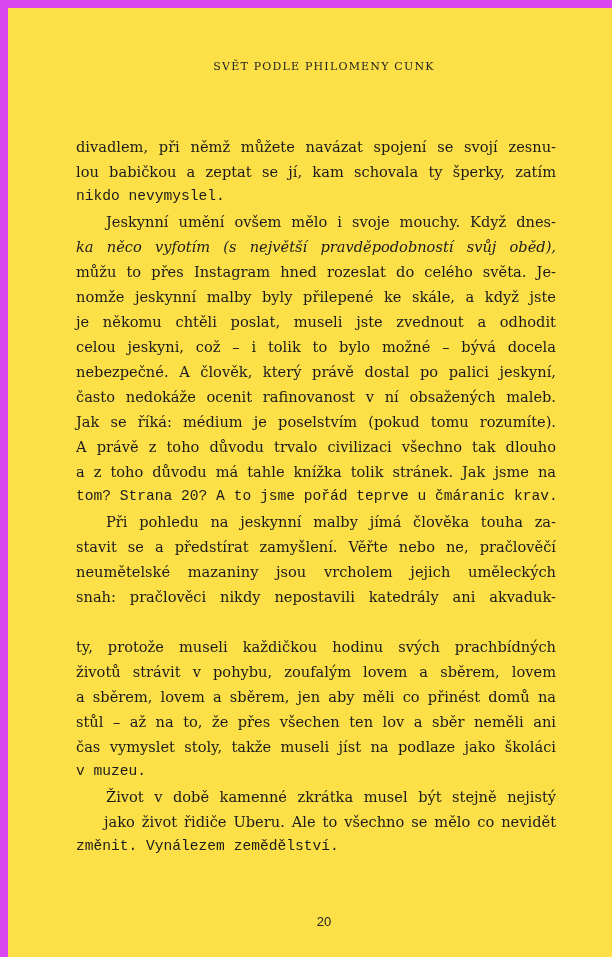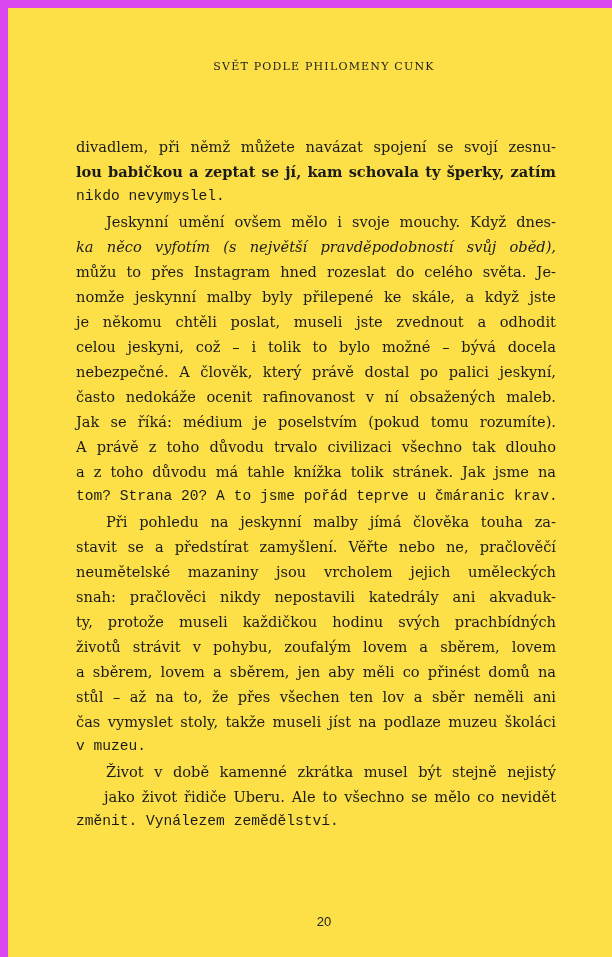--- a/index.html
+++ b/index.html
@@ -43,21 +43,21 @@
   </style>
 </head>
 <body>
 
 <div class="page">
   <div class="running-head">SVĚT PODLE PHILOMENY CUNK</div>
 
   <div class="body-text">
     <div class="paragraph">
       <span class="line" style="display: block;">divadlem, při němž můžete navázat spojení se svojí zesnu-</span>
-      <span class="line" style="display: block; font-weight: bold;">lou babičkou a zeptat se jí, kam schovala ty šperky, zatím</span>
+      <span class="line" style="display: block;">lou babičkou a zeptat se jí, kam schovala ty šperky, zatím</span>
       <span class="line last" style="display: block;">nikdo nevymyslel.</span>
     </div>
     <div class="paragraph">
       <span class="line indent" style="display: block;">Jeskynní umění ovšem mělo i svoje mouchy. Když dnes-</span>
       <span class="line" style="display: block; font-style: italic;">ka něco vyfotím (s největší pravděpodobností svůj oběd),</span>
       <span class="line" style="display: block;">můžu to přes Instagram hned rozeslat do celého světa. Je-</span>
       <span class="line" style="display: block;">nomže jeskynní malby byly přilepené ke skále, a když jste</span>
       <span class="line" style="display: block;">je někomu chtěli poslat, museli jste zvednout a odhodit</span>
       <span class="line" style="display: block;">celou jeskyni, což – i tolik to bylo možné – bývá docela</span>
       <span class="line" style="display: block;">nebezpečné. A člověk, který právě dostal po palici jeskyní,</span>
@@ -65,25 +65,25 @@
       <span class="line" style="display: block;">Jak se říká: médium je poselstvím (pokud tomu rozumíte).</span>
       <span class="line" style="display: block;">A právě z toho důvodu trvalo civilizaci všechno tak dlouho</span>
       <span class="line" style="display: block;">a z toho důvodu má tahle knížka tolik stránek. Jak jsme na</span>
       <span class="line last" style="display: block;">tom? Strana 20? A to jsme pořád teprve u čmáranic krav.</span>
     </div>
     <div class="paragraph">
       <span class="line indent" style="display: block;">Při pohledu na jeskynní malby jímá člověka touha za-</span>
       <span class="line" style="display: block;">stavit se a předstírat zamyšlení. Věřte nebo ne, pračlověčí</span>
       <span class="line" style="display: block;">neumětelské mazaniny jsou vrcholem jejich uměleckých</span>
       <span class="line" style="display: block;">snah: pračlověci nikdy nepostavili katedrály ani akvaduk-</span>
-      <span class="line" style="display: block;">ty, protože museli každičkou hodinu svých prachbídných</span>
+      <span class="line" style="display: block; margin-top: 25px;">ty, protože museli každičkou hodinu svých prachbídných</span>
       <span class="line" style="display: block;">životů strávit v pohybu, zoufalým lovem a sběrem, lovem</span>
       <span class="line" style="display: block;">a sběrem, lovem a sběrem, jen aby měli co přinést domů na</span>
       <span class="line" style="display: block;">stůl – až na to, že přes všechen ten lov a sběr neměli ani</span>
-      <span class="line" style="display: block;">čas vymyslet stoly, takže museli jíst na podlaze muzeu školáci</span>
+      <span class="line" style="display: block;">čas vymyslet stoly, takže museli jíst na podlaze jako školáci</span>
       <span class="line last" style="display: block;">v muzeu.</span>
     </div>
     <div class="paragraph">
       <span class="line indent" style="display: block;">Život v době kamenné zkrátka musel být stejně nejistý</span>
       <span class="line" style="display: block; margin-left: 28px;">jako život řidiče Uberu. Ale to všechno se mělo co nevidět</span>
       <span class="line last" style="display: block;">změnit. Vynálezem zemědělství.</span>
     </div>
   </div>
 
   <div class="page-number">20</div>

